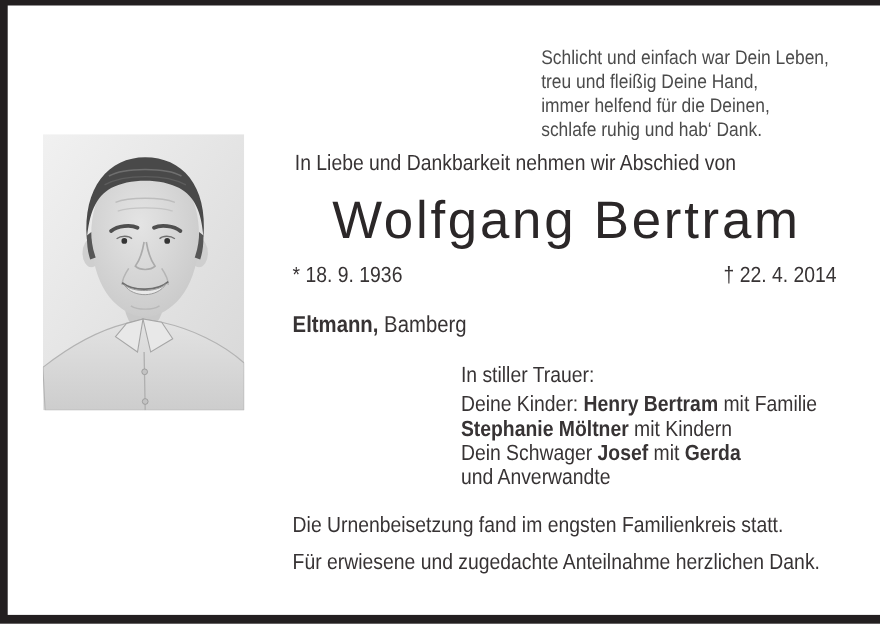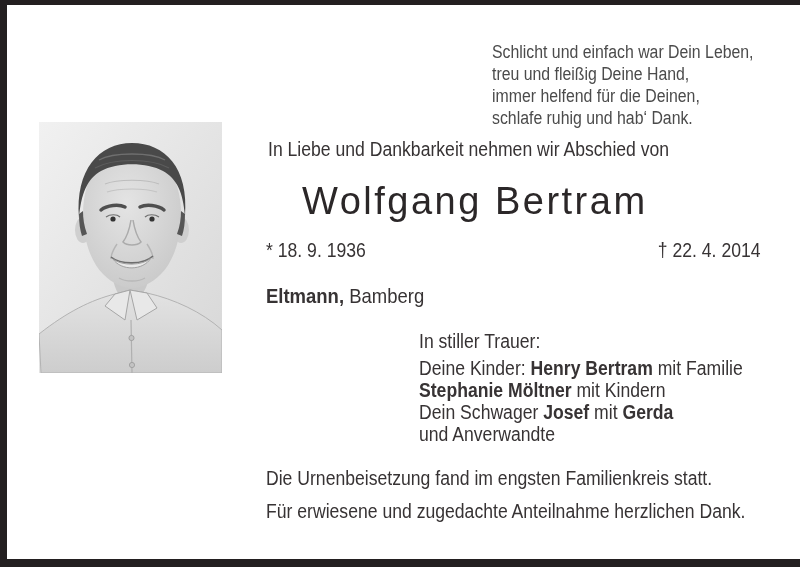--- a/index.html
+++ b/index.html
@@ -31,21 +31,21 @@
     color: var(--muted, #4b4b4b);
   }
   .photo { left: 32px; top: 117px; width: 183px; height: 251px; }
   .intro {
     left: 261px; top: 132px;
     font-size: 20px; line-height: 24px;
     color: var(--ink, #373334);
   }
   .name {
     left: 295px; top: 168px;
-    font-size: 38px; line-height: 56px;
+    font-size: 48px; line-height: 56px;
     letter-spacing: 2.5px;
     color: var(--name-ink, #2b2728);
     white-space: nowrap;
   }
   .dates {
     left: 259px; top: 233px;
     width: 562px;
     font-size: 20px; line-height: 24px;
     display: flex; justify-content: space-between;
     color: var(--ink, #373334);

